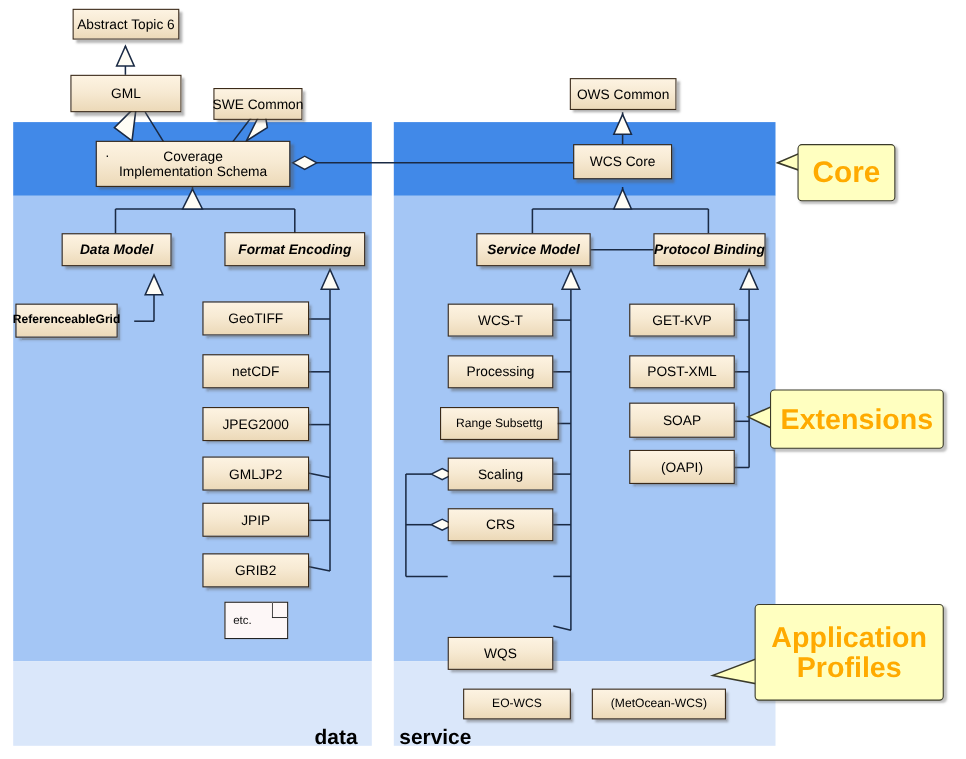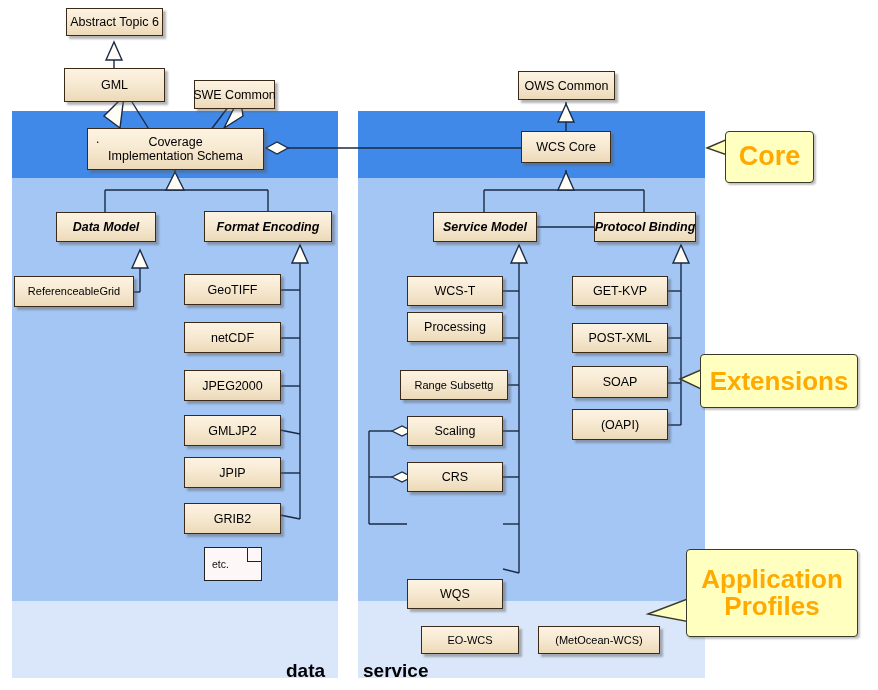--- a/index.html
+++ b/index.html
@@ -216,21 +216,21 @@
   </div>
 
   <div class="ubox italic" style="left:56px; top:212px; width:100px; height:30px;">
     <span>Data Model</span>
   </div>
 
   <div class="ubox italic" style="left:204px; top:211px; width:128px; height:31px;">
     <span>Format Encoding</span>
   </div>
 
-  <div class="ubox small" style="left:14px; top:276px; width:120px; height:31px;">
+  <div class="ubox small" style="left:14px; top:276px; width:93px; height:31px;font-weight:bold;">
     <span>ReferenceableGrid</span>
   </div>
 
   <div class="ubox italic" style="left:433px; top:212px; width:104px; height:30px;">
     <span>Service Model</span>
   </div>
 
   <div class="ubox italic" style="left:594px; top:212px; width:102px; height:30px;">
     <span>Protocol Binding</span>
   </div>
@@ -254,21 +254,21 @@
     <span>GRIB2</span>
   </div>
 
   <div class="note" style="left:204px; top:547px; width:58px; height:34px;">
     <span>etc.</span>
   </div>
 
   <div class="ubox" style="left:407px; top:276px; width:96px; height:30px;">
     <span>WCS-T</span>
   </div>
-  <div class="ubox" style="left:407px; top:312px; width:96px; height:30px;">
+  <div class="ubox" style="left:407px; top:323px; width:96px; height:30px;">
     <span>Processing</span>
   </div>
   <div class="ubox small" style="left:400px; top:370px; width:108px; height:30px;">
     <span>Range Subsettg</span>
   </div>
   <div class="ubox" style="left:407px; top:416px; width:96px; height:30px;">
     <span>Scaling</span>
   </div>
   <div class="ubox" style="left:407px; top:462px; width:96px; height:30px;">
     <span>CRS</span>

